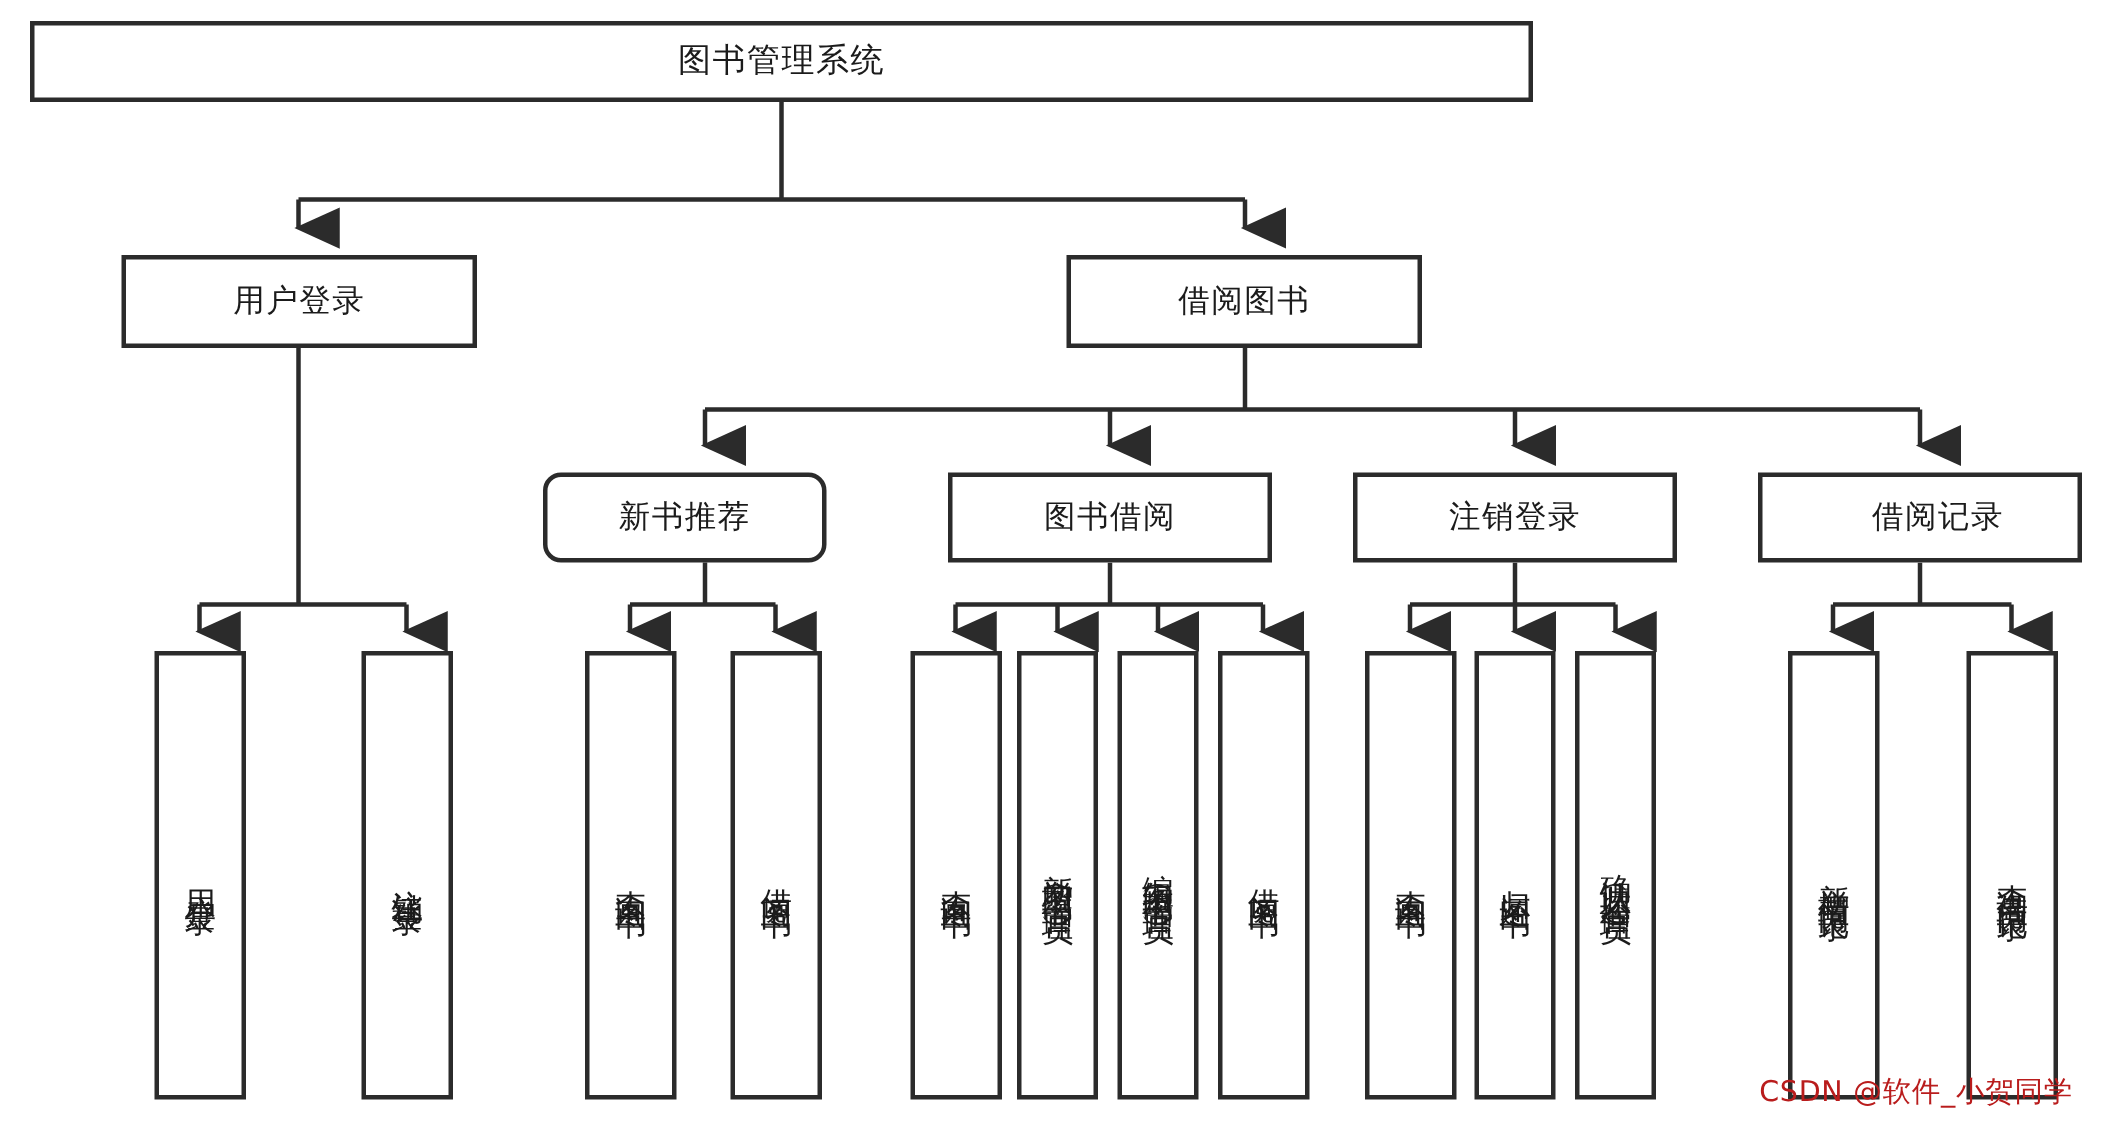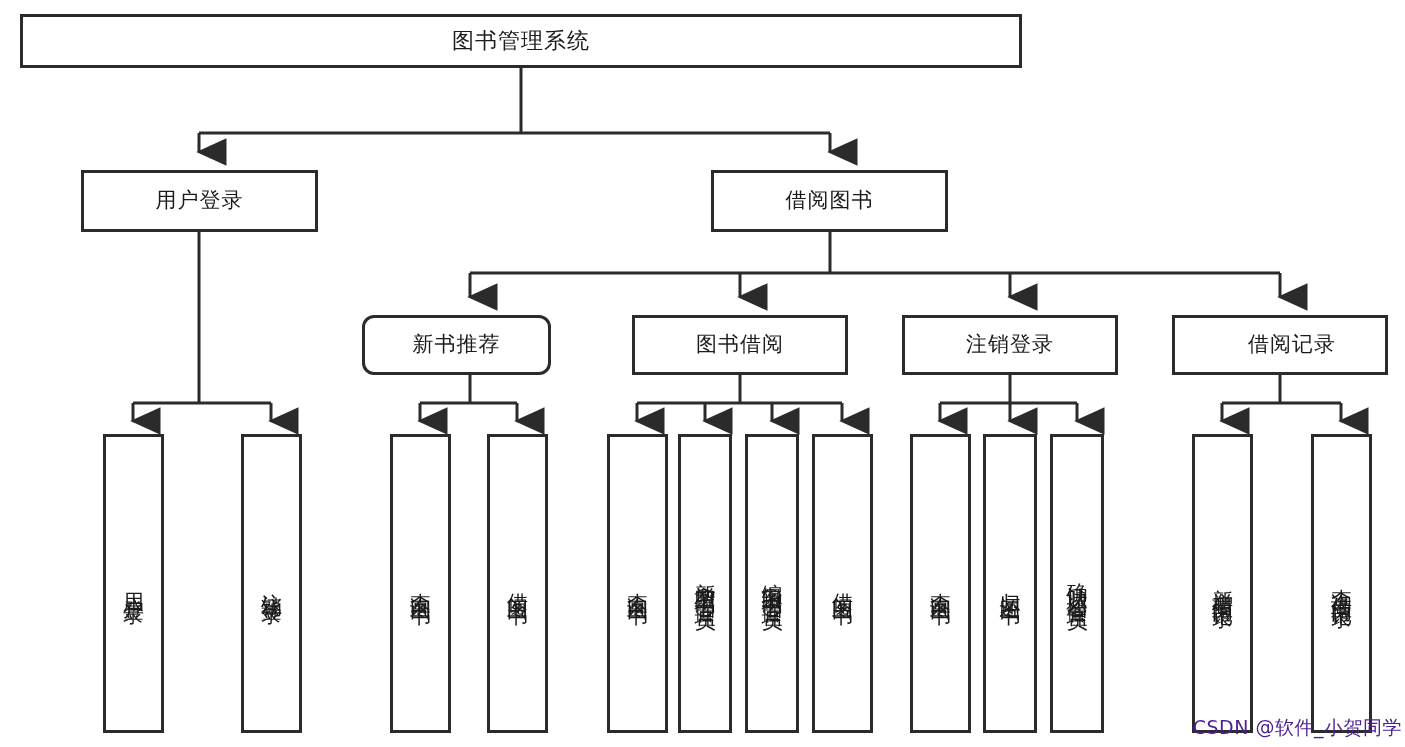--- a/index.html
+++ b/index.html
@@ -57,24 +57,24 @@
   }
   .node.v .vtext {
     writing-mode: vertical-rl;
     text-orientation: upright;
     display: block;
     text-align: center;
     max-height: 100%;
   }
   .watermark {
     position: absolute;
-    right: 3px;
+    right: 23px;
     bottom: 6px;
     font-size: 19px;
-    color: #4c1d95;
+    color: #b91c1c;
     letter-spacing: 0.5px;
     z-index: 5;
     white-space: nowrap;
   }
 </style>
 </head>
 <body>
 
 <div id="canvas">
 

